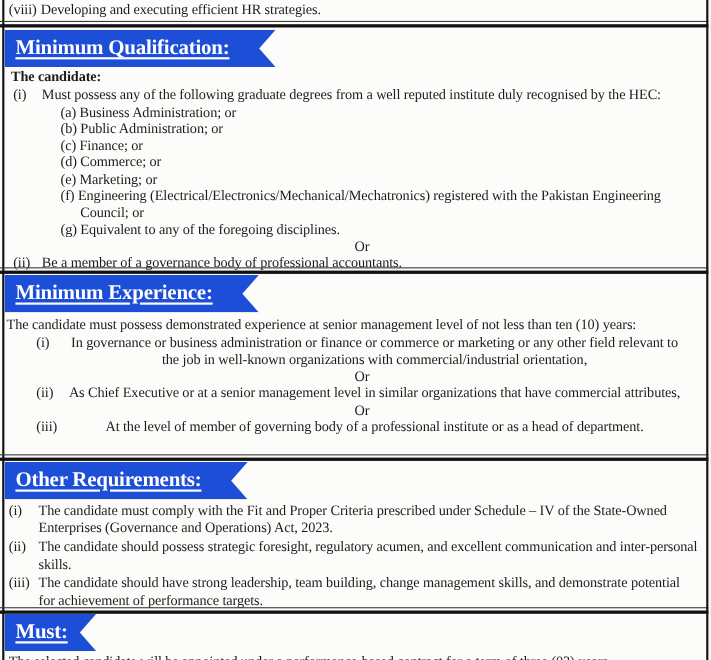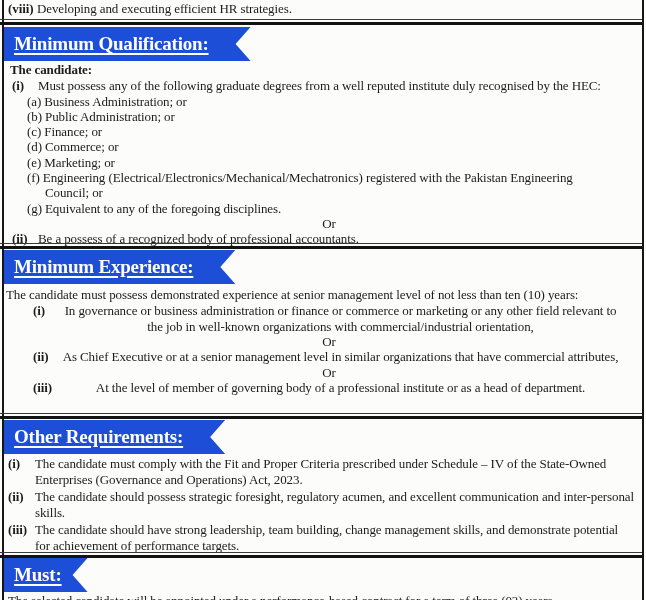--- a/index.html
+++ b/index.html
@@ -36,28 +36,28 @@
     clip-path:polygon(0 0,100% 0,calc(100% - 15px) 50%,100% 100%,0 100%);
     white-space:nowrap;
   }
   .banner .ul{text-decoration:underline;text-decoration-thickness:2px;text-underline-offset:3px;}
   .banner-term{padding-right:26px;}
 
   .lead{padding-left:10px;font-weight:700;line-height:16px;}
   .lead-plain{padding-left:6px;font-weight:400;line-height:16px;white-space:nowrap;}
 
   .item{display:flex;line-height:15.5px;}
-  .item .num{font-weight:700;flex:0 0 auto;}
+  .item .num{font-weight:400;flex:0 0 auto;}
   .item .txt{flex:1 1 auto;}
 
   
   .q-item .num{padding-left:12px;width:26px;}
   .q-item .txt{white-space:nowrap;}
   .q-item2 .num{padding-left:12px;width:26px;}
-  .sub{margin-left:45px;max-width:560px;text-indent:-18px;line-height:15.3px;}
+  .sub{margin-left:73px;max-width:560px;text-indent:-18px;line-height:15.3px;}
   .or-line{width:570px;text-align:center;line-height:15px;padding-left:44px;}
 
   
   .e-item .num{padding-left:33px;width:25px;}
   .e-item .txt{max-width:565px;text-align:center;}
 
   
   .o-item{line-height:15.5px;margin-bottom:2px;}
   .o-item .num{padding-left:8px;width:27px;}
   .o-item .txt{max-width:601px;}
@@ -89,21 +89,21 @@
     <div class="sub">(a) Business Administration; or</div>
     <div class="sub">(b) Public Administration; or</div>
     <div class="sub">(c) Finance; or</div>
     <div class="sub">(d) Commerce; or</div>
     <div class="sub">(e) Marketing; or</div>
     <div class="sub">(f) Engineering (Electrical/Electronics/Mechanical/Mechatronics) registered with the Pakistan Engineering Council; or</div>
     <div class="sub">(g) Equivalent to any of the foregoing disciplines.</div>
     <div class="or-line">Or</div>
     <div class="item q-item2">
       <span class="num">(ii)</span>
-      <span class="txt">Be a possess of a recognized body of professional accountants.</span>
+      <span class="txt">Be a member of a governance body of professional accountants.</span>
     </div>
   </div>
 
   <div class="rule" style="top:243px;"></div>
 
   <div class="banner" style="top:250px;">
     <span class="ul">Minimum Experience:</span>
   </div>
 
   <div class="abs" style="top:287px;">

